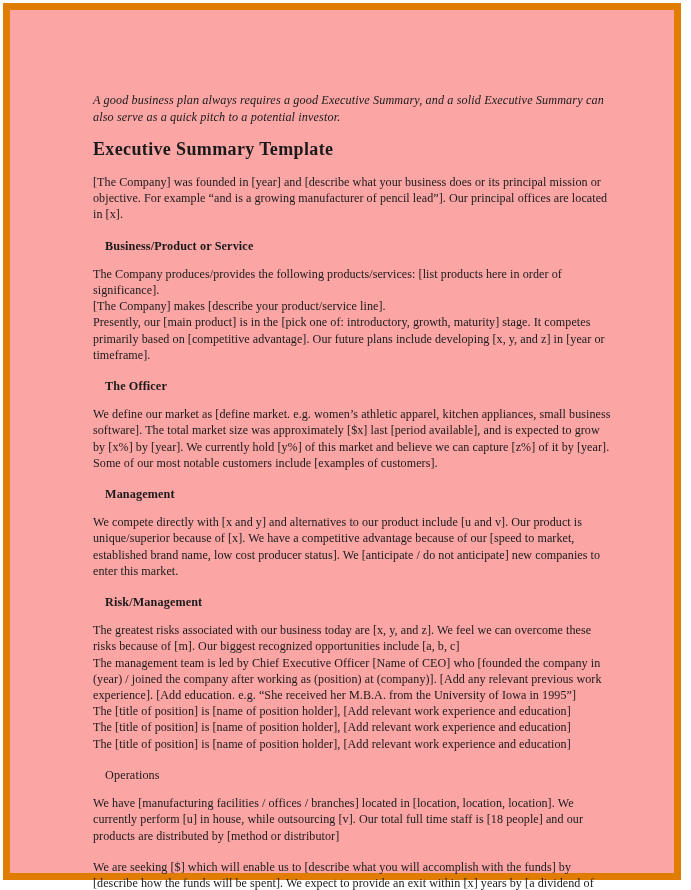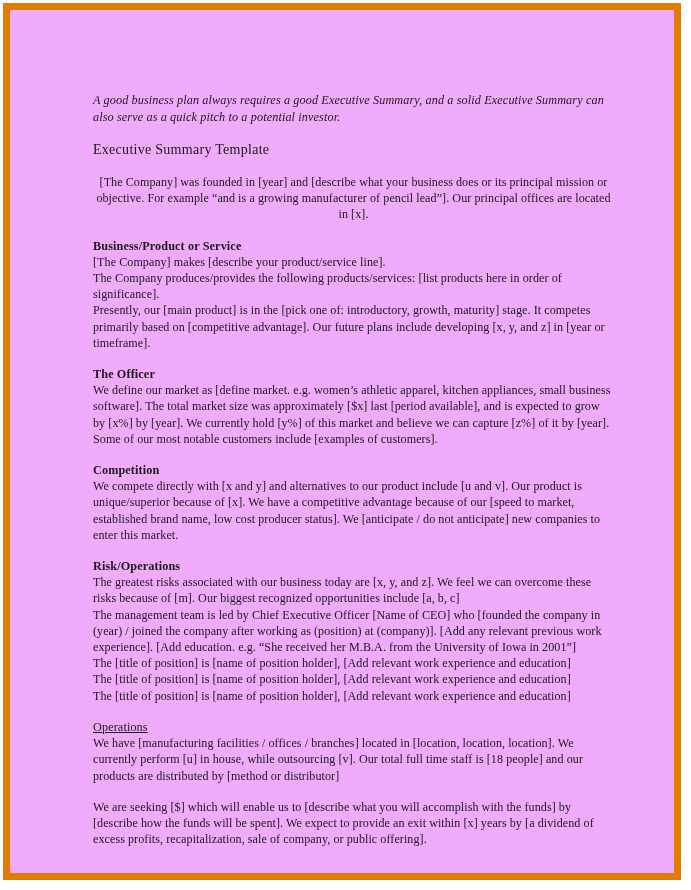--- a/index.html
+++ b/index.html
@@ -16,72 +16,71 @@
   }
 
   .page {
     position: absolute;
     left: 3px;
     top: 3px;
     width: 678px;
     height: 877px;
     box-sizing: border-box;
     border: 7px solid #e07c00;
-    background: #f0abfc;
+    background: #fca5a5;
   }
 
   .doc-body {
     position: absolute;
     left: 83px;
     top: 82px;
     width: 521px;
   }
 
   .intro {
     font-style: italic;
     font-size: 12.2px;
     line-height: 16.5px;
     letter-spacing: 0.01em;
     margin: 0 0 16px 0;
     color: #1a1a1a;
   }
 
   .doc-title {
-    font-weight: normal;
-    font-size: 14px;
+    font-weight: bold;
+    font-size: 18px;
     line-height: 17px;
     margin: 0 0 16px 0;
     letter-spacing: 0.02em;
   }
 
   .para {
     font-size: 12.1px;
     line-height: 16.2px;
     margin: 0;
-    text-align: center;
+    text-align: left;
     letter-spacing: 0.005em;
   }
 
   .section {
     margin-top: 15px;
   }
   .section.tight {
     margin-top: 0;
   }
 
   .section-heading {
     font-weight: bold;
     font-size: 12.2px;
     line-height: 16.2px;
-    margin: 0;
+    margin: 12px;
     letter-spacing: 0.01em;
   }
   .section-heading.plain {
     font-weight: normal;
-    text-decoration: underline;
   }
 
   .line {
     font-size: 12.1px;
     line-height: 16.2px;
     margin: 0;
     letter-spacing: 0.005em;
   }
 </style>
 </head>
@@ -92,38 +91,38 @@
 
     <p class="intro">A good business plan always requires a good Executive Summary, and a solid Executive Summary can also serve as a quick pitch to a potential investor.</p>
 
     <h1 class="doc-title">Executive Summary Template</h1>
 
     <p class="para">[The Company] was founded in [year] and [describe what your business does or its principal mission or objective.  For example “and is a growing manufacturer of pencil lead”].  Our principal offices are located in [x].</p>
 
     <div id="sections-container">
         <div class="section">
           <h2 class="section-heading">Business/Product or Service</h2>
+          <p class="line">The Company produces/provides the following products/services: [list products here in order of significance].</p>
           <p class="line">[The Company] makes [describe your product/service line].</p>
-          <p class="line">The Company produces/provides the following products/services: [list products here in order of significance].</p>
           <p class="line">Presently, our [main product] is in the [pick one of: introductory, growth, maturity] stage.  It competes primarily based on [competitive advantage]. Our future plans include developing [x, y, and z] in [year or timeframe].</p>
         </div>
         <div class="section">
           <h2 class="section-heading">The Officer</h2>
           <p class="line">We define our market as [define market.  e.g. women’s athletic apparel, kitchen appliances, small business software]. The total market size was approximately [$x] last [period available], and is expected to grow by [x%] by [year].  We currently hold [y%] of this market and believe we can capture [z%] of it by [year].  Some of our most notable customers include [examples of customers].</p>
         </div>
         <div class="section">
-          <h2 class="section-heading">Competition</h2>
+          <h2 class="section-heading">Management</h2>
           <p class="line">We compete directly with [x and y] and alternatives to our product include [u and v]. Our product is unique/superior because of [x]. We have a competitive advantage because of our [speed to market, established brand name, low cost producer status].  We [anticipate / do not anticipate] new companies to enter this market.</p>
         </div>
         <div class="section">
-          <h2 class="section-heading">Risk/Operations</h2>
+          <h2 class="section-heading">Risk/Management</h2>
           <p class="line">The greatest risks associated with our business today are [x, y, and z]. We feel we can overcome these risks because of [m]. Our biggest recognized opportunities include [a, b, c]</p>
         </div>
         <div class="section tight">
-          <p class="line">The management team is led by Chief Executive Officer [Name of CEO] who [founded the company in (year) / joined the company after working as (position) at (company)].  [Add any relevant previous work experience]. [Add education. e.g. “She received her M.B.A. from the University of Iowa in 2001”]</p>
+          <p class="line">The management team is led by Chief Executive Officer [Name of CEO] who [founded the company in (year) / joined the company after working as (position) at (company)].  [Add any relevant previous work experience]. [Add education. e.g. “She received her M.B.A. from the University of Iowa in 1995”]</p>
           <p class="line">The [title of position] is [name of position holder], [Add relevant work experience and education]</p>
           <p class="line">The [title of position] is [name of position holder], [Add relevant work experience and education]</p>
           <p class="line">The [title of position] is [name of position holder], [Add relevant work experience and education]</p>
         </div>
         <div class="section">
           <h2 class="section-heading plain">Operations</h2>
           <p class="line">We have [manufacturing facilities / offices / branches] located in [location, location, location].  We currently perform [u] in house, while outsourcing [v].  Our total full time staff is [18 people] and our products are distributed by [method or distributor]</p>
         </div>
         <div class="section">
           <p class="line">We are seeking [$] which will enable us to [describe what you will accomplish with the funds] by [describe how the funds will be spent]. We expect to provide an exit within [x] years by [a dividend of excess profits, recapitalization, sale of company, or public offering].</p>

